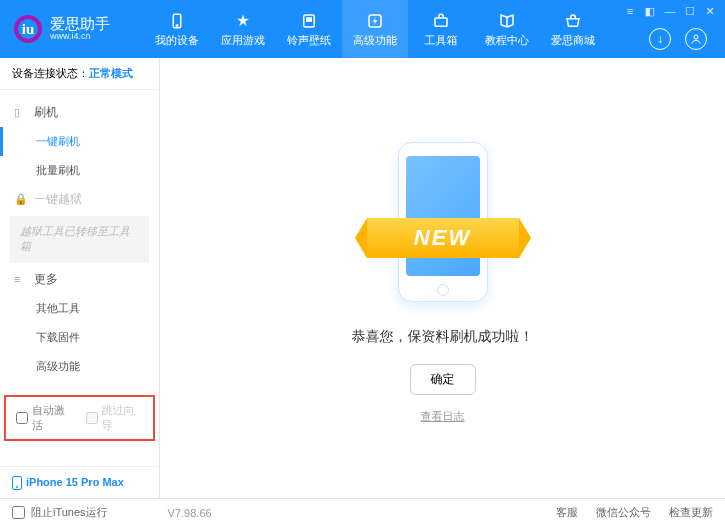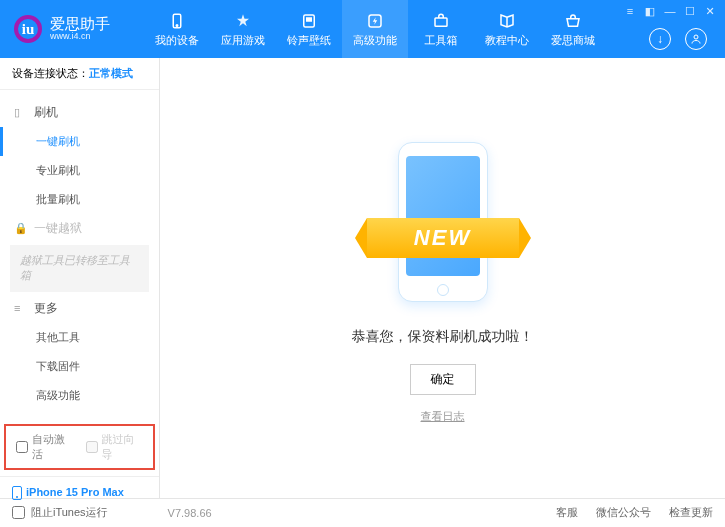--- a/index.html
+++ b/index.html
@@ -37,21 +37,21 @@
 .main { flex: 1; display: flex; flex-direction: column; align-items: center; justify-content: center; background: #fff; padding: 20px; }
 .phone-illus { width: 140px; height: 180px; position: relative; margin-bottom: 16px; }
 .phone-body { width: 90px; height: 160px; background: #fff; border: 1px solid #d0e8fb; border-radius: 14px; position: absolute; left: 25px; top: 10px; box-shadow: 0 4px 12px rgba(27,142,254,0.15); }
 .phone-screen { position: absolute; left: 33px; top: 24px; width: 74px; height: 120px; background: linear-gradient(135deg,#79c2fe,#4aa8fe); border-radius: 4px; }
 .phone-btn { position: absolute; left: 64px; bottom: 16px; width: 12px; height: 12px; border: 1.5px solid #c8e4fb; border-radius: 50%; }
 .banner { position: absolute; left: -6px; top: 86px; width: 152px; height: 40px; background: linear-gradient(180deg,#ffd54a,#ffb300); display: flex; align-items: center; justify-content: center; color: #fff; font-weight: 900; font-style: italic; font-size: 22px; letter-spacing: 2px; }
 .banner::before, .banner::after { content: ''; position: absolute; top: 0; width: 0; height: 0; border-top: 20px solid transparent; border-bottom: 20px solid transparent; }
 .banner::before { left: -12px; border-right: 12px solid #ffb300; }
 .banner::after { right: -12px; border-left: 12px solid #ffb300; }
 .msg { font-size: 14px; color: #333; margin-bottom: 18px; }
-.ok-btn { border: 1px solid #ccc; background: #fff; padding: 6px 20px; font-size: 12px; cursor: pointer; border-radius: 0; margin-bottom: 14px; }
+.ok-btn { border: 1px solid #ccc; background: #fff; padding: 6px 20px; font-size: 12px; cursor: pointer; border-radius: 6px; margin-bottom: 14px; }
 .log-link { font-size: 11px; color: #999; cursor: pointer; text-decoration: underline; }
 .footer { height: 28px; border-top: 1px solid #e5e5e5; display: flex; align-items: center; padding: 0 12px; font-size: 11px; color: #666; }
 .footer-left { display: flex; align-items: center; gap: 6px; }
 .footer-right { margin-left: auto; display: flex; gap: 18px; }
 .footer-right span { cursor: pointer; }
 .ver { color: #999; margin-left: 60px; }
 .phone-icon { display:inline-block; width:10px; height:14px; border:1.5px solid #1b8efe; border-radius:2px; margin-right:4px; vertical-align:middle; position:relative; }
 .phone-icon::after { content:''; position:absolute; bottom:1px; left:3px; width:2px; height:2px; background:#1b8efe; border-radius:50%; }
 </style>
 </head>
@@ -151,21 +151,20 @@
   <div class="sidebar">
     <div class="status-bar">
       <span>设备连接状态：</span><span class="status-mode">正常模式</span>
     </div>
     <div class="side-section">
       <div class="side-head">
           <span class="icon">▯</span>
           <span>刷机</span>
         </div>
       <div class="side-item active">一键刷机</div>
-      <div class="side-item">专业刷机</div>
       <div class="side-item">批量刷机</div>
       <div class="side-head disabled">
           <span class="icon">🔒</span>
           <span>一键越狱</span>
         </div>
       <div class="side-item disabled" style="background:#f4f4f4;margin:2px 10px;padding:8px 10px;line-height:1.4;font-style:italic;">越狱工具已转移至工具箱</div>
       <div class="side-head">
           <span class="icon">≡</span>
           <span>更多</span>
         </div>

